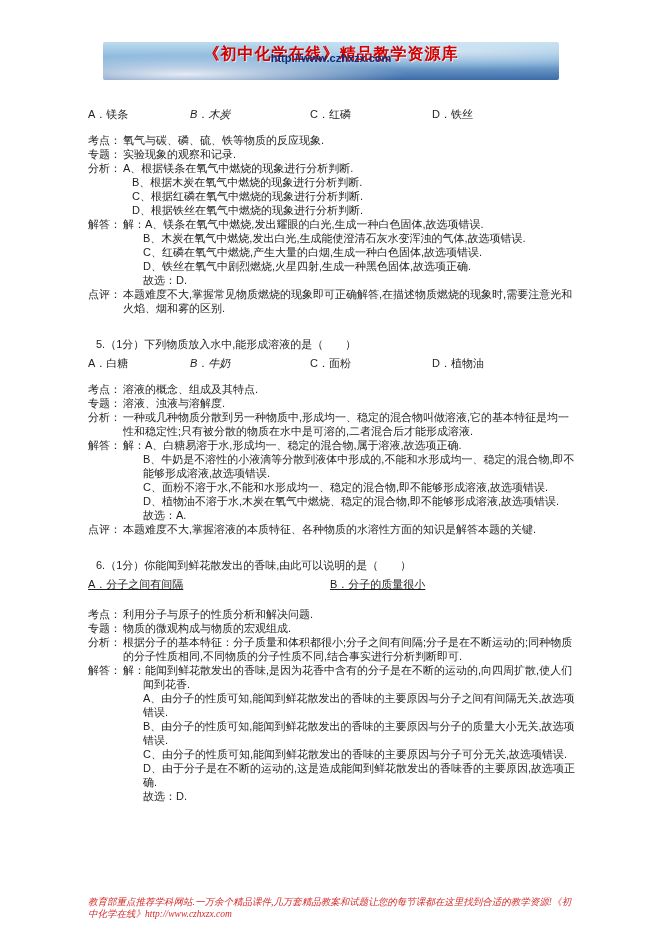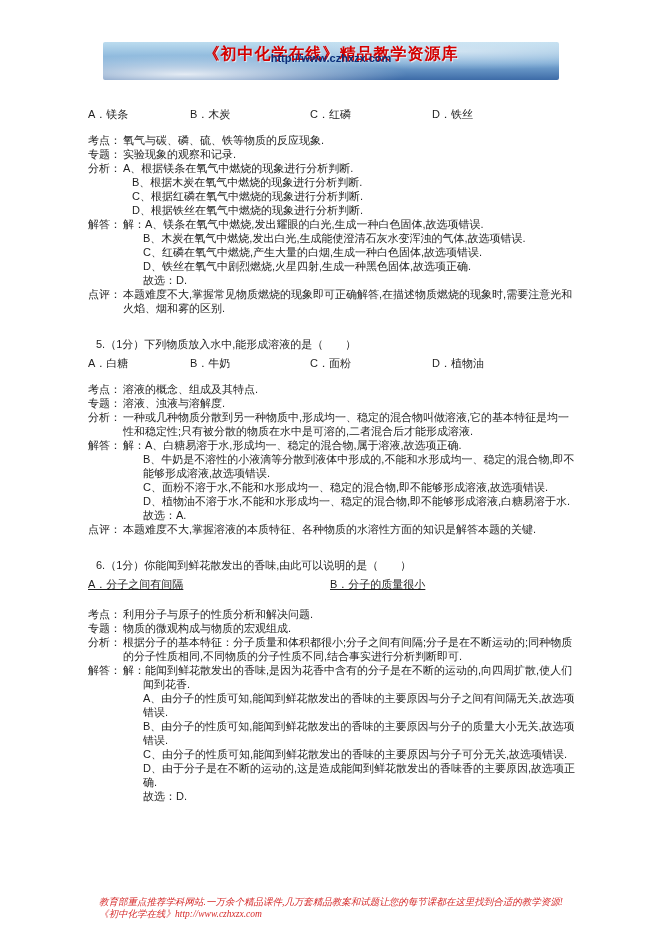--- a/index.html
+++ b/index.html
@@ -21,40 +21,40 @@
     text-shadow:1px 1px 1px rgba(255,255,255,.75);
   }
   .banner-url {
     position:absolute; left:0; right:0; bottom:16px; text-align:center;
     font-size:11px; line-height:12px; font-weight:bold; color:#0b2f7a;
   }
   
   .content { padding:12px 85px 0 88px; }
   .optrow { display:flex; margin-bottom:12px; }
   .optrow .o1 { width:102px; }
-  .optrow .o2 { width:120px; }
+  .optrow .o2 { width:120px;font-style:italic; }
   .optrow .o3 { width:122px; }
   .optrow .o4 { flex:1; }
   .optgrid { margin-bottom:16px;text-decoration:underline; }
   .grow { display:flex; }
   .gcol1 { width:242px; }
   .gcol2 { flex:1; }
   .row { display:flex; align-items:flex-start; }
   .lbl { width:35px; flex-shrink:0; white-space:nowrap; }
   .val { flex:1; }
   .ind1 { padding-left:9px; }
   .ind2 { padding-left:20px; }
   .hang { padding-left:20px; text-indent:-20px; }
   .qtitle { margin:22px 8px 5px; }
   .qa { margin-top:2px; }
   
   .footer {
     position:absolute; left:88px; right:84px; bottom:16px;
     font-family:"Liberation Serif", serif; font-style:italic;
-    font-size:9.5px; line-height:12px; color:#d62b2b;margin-left:11px;
+    font-size:9.5px; line-height:12px; color:#d62b2b;
   }
 </style>
 </head>
 <body>
 
 <div class="page">
 
   <div class="banner">
     <div class="banner-title">《初中化学在线》精品教学资源库</div>
     <div class="banner-url">http://www.czhxzx.com</div>
@@ -122,21 +122,21 @@
       <div class="row">
         <span class="lbl">分析：</span>
         <div class="val">一种或几种物质分散到另一种物质中,形成均一、稳定的混合物叫做溶液,它的基本特征是均一性和稳定性;只有被分散的物质在水中是可溶的,二者混合后才能形成溶液.</div>
       </div>
       <div class="row">
         <span class="lbl">解答：</span>
         <div class="val">
           <div class="hang">解：A、白糖易溶于水,形成均一、稳定的混合物,属于溶液,故选项正确.</div>
           <div class="ind2">B、牛奶是不溶性的小液滴等分散到液体中形成的,不能和水形成均一、稳定的混合物,即不能够形成溶液,故选项错误.</div>
           <div class="ind2">C、面粉不溶于水,不能和水形成均一、稳定的混合物,即不能够形成溶液,故选项错误.</div>
-          <div class="ind2">D、植物油不溶于水,不能和水形成均一、稳定的混合物,即不能够形成溶液,白糖易溶于水.</div>
+          <div class="ind2">D、植物油不溶于水,木炭在氧气中燃烧、稳定的混合物,即不能够形成溶液,故选项错误.</div>
           <div class="ind2">故选：A.</div>
         </div>
       </div>
       <div class="row">
         <span class="lbl">点评：</span>
         <div class="val">本题难度不大,掌握溶液的本质特征、各种物质的水溶性方面的知识是解答本题的关键.</div>
       </div>
     </div>
 
     <div class="qtitle">6.（1分）你能闻到鲜花散发出的香味,由此可以说明的是（　　）</div>

